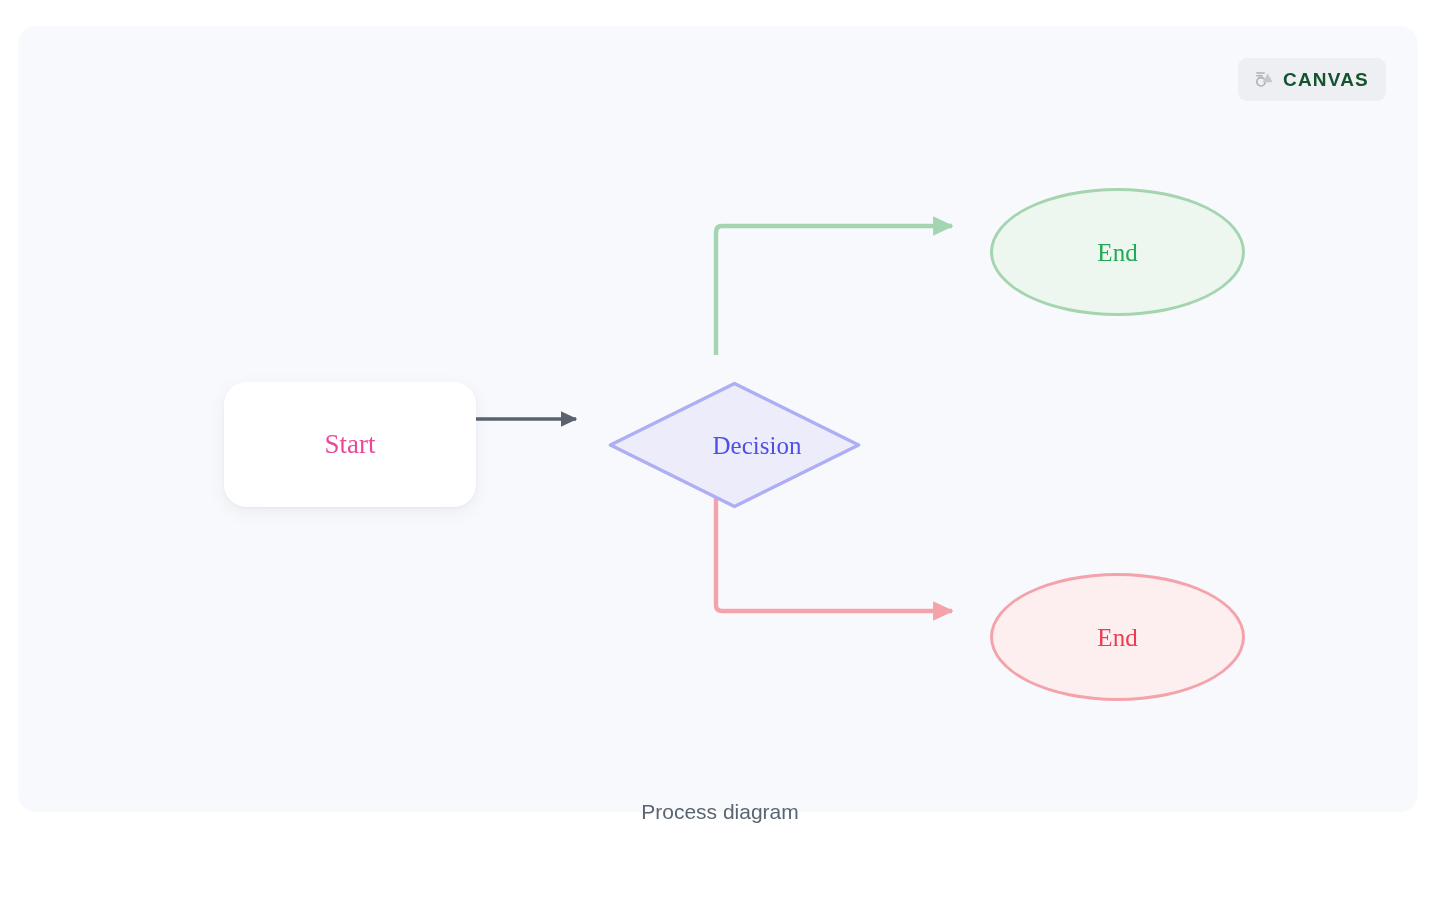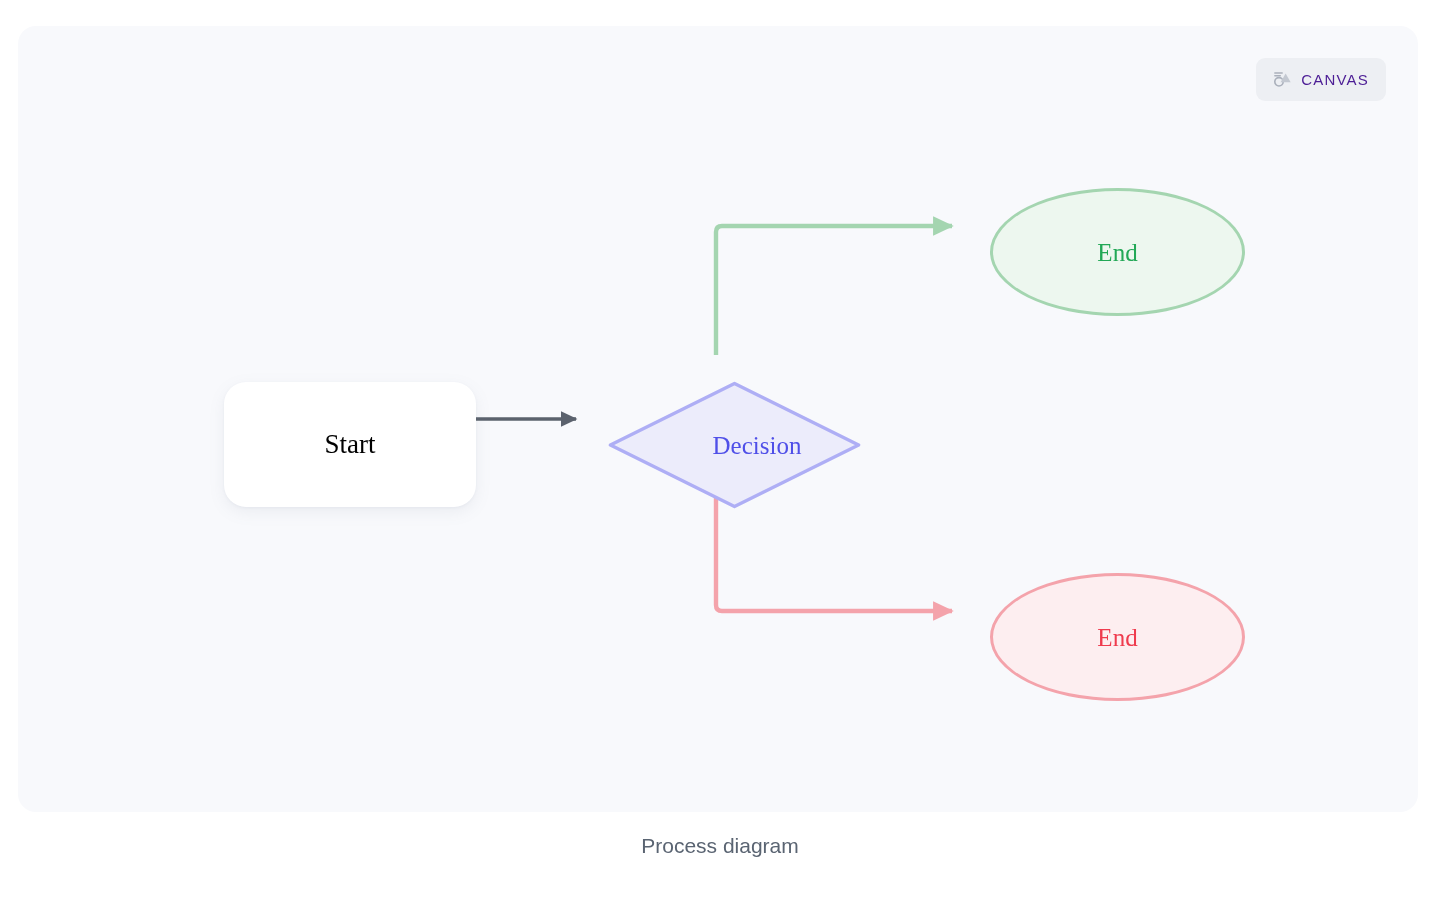--- a/index.html
+++ b/index.html
@@ -46,25 +46,26 @@
     border-radius: 9px;
     box-sizing: border-box;
   }
   .canvas-badge .badge-icon {
     display: block;
     width: 19px;
     height: 19px;
     line-height: 0;
   }
   .canvas-badge .badge-label {
-    font-size: 15px;
+    font-size: 19px;
     letter-spacing: 1.2px;
-    color: #4c1d95;
+    color: #14532d;
     font-family: "Liberation Sans", "DejaVu Sans", sans-serif;
     white-space: nowrap;
+    font-weight: bold;
   }
 
   
   .edges-layer {
     position: absolute;
     left: 0;
     top: 0;
     width: 1440px;
     height: 900px;
     pointer-events: none;
@@ -90,21 +91,21 @@
     top: 356px;
     width: 252px;
     height: 125px;
     background: #ffffff;
     border-radius: 22px;
     box-shadow: 0 5px 16px rgba(120, 130, 150, 0.10),
                 0 1px 3px rgba(120, 130, 150, 0.07);
   }
   .node-start .node-label {
     font-size: 27px;
-    color: #000000;
+    color: #ec4899;
   }
 
   
   .node-decision {
     left: 590px;
     top: 355px;
     width: 253px;
     height: 128px;
   }
   .node-decision .diamond-svg {
@@ -147,21 +148,21 @@
   }
   .node-end-red .node-label {
     font-size: 25px;
     color: #ef3b4e;
   }
 
   
   .caption {
     position: absolute;
     left: 0;
-    top: 834px;
+    top: 800px;
     width: 1440px;
     text-align: center;
     font-size: 21px;
     color: #5a6472;
     font-family: "Liberation Sans", "DejaVu Sans", sans-serif;
   }
 </style>
 </head>
 <body>
 

